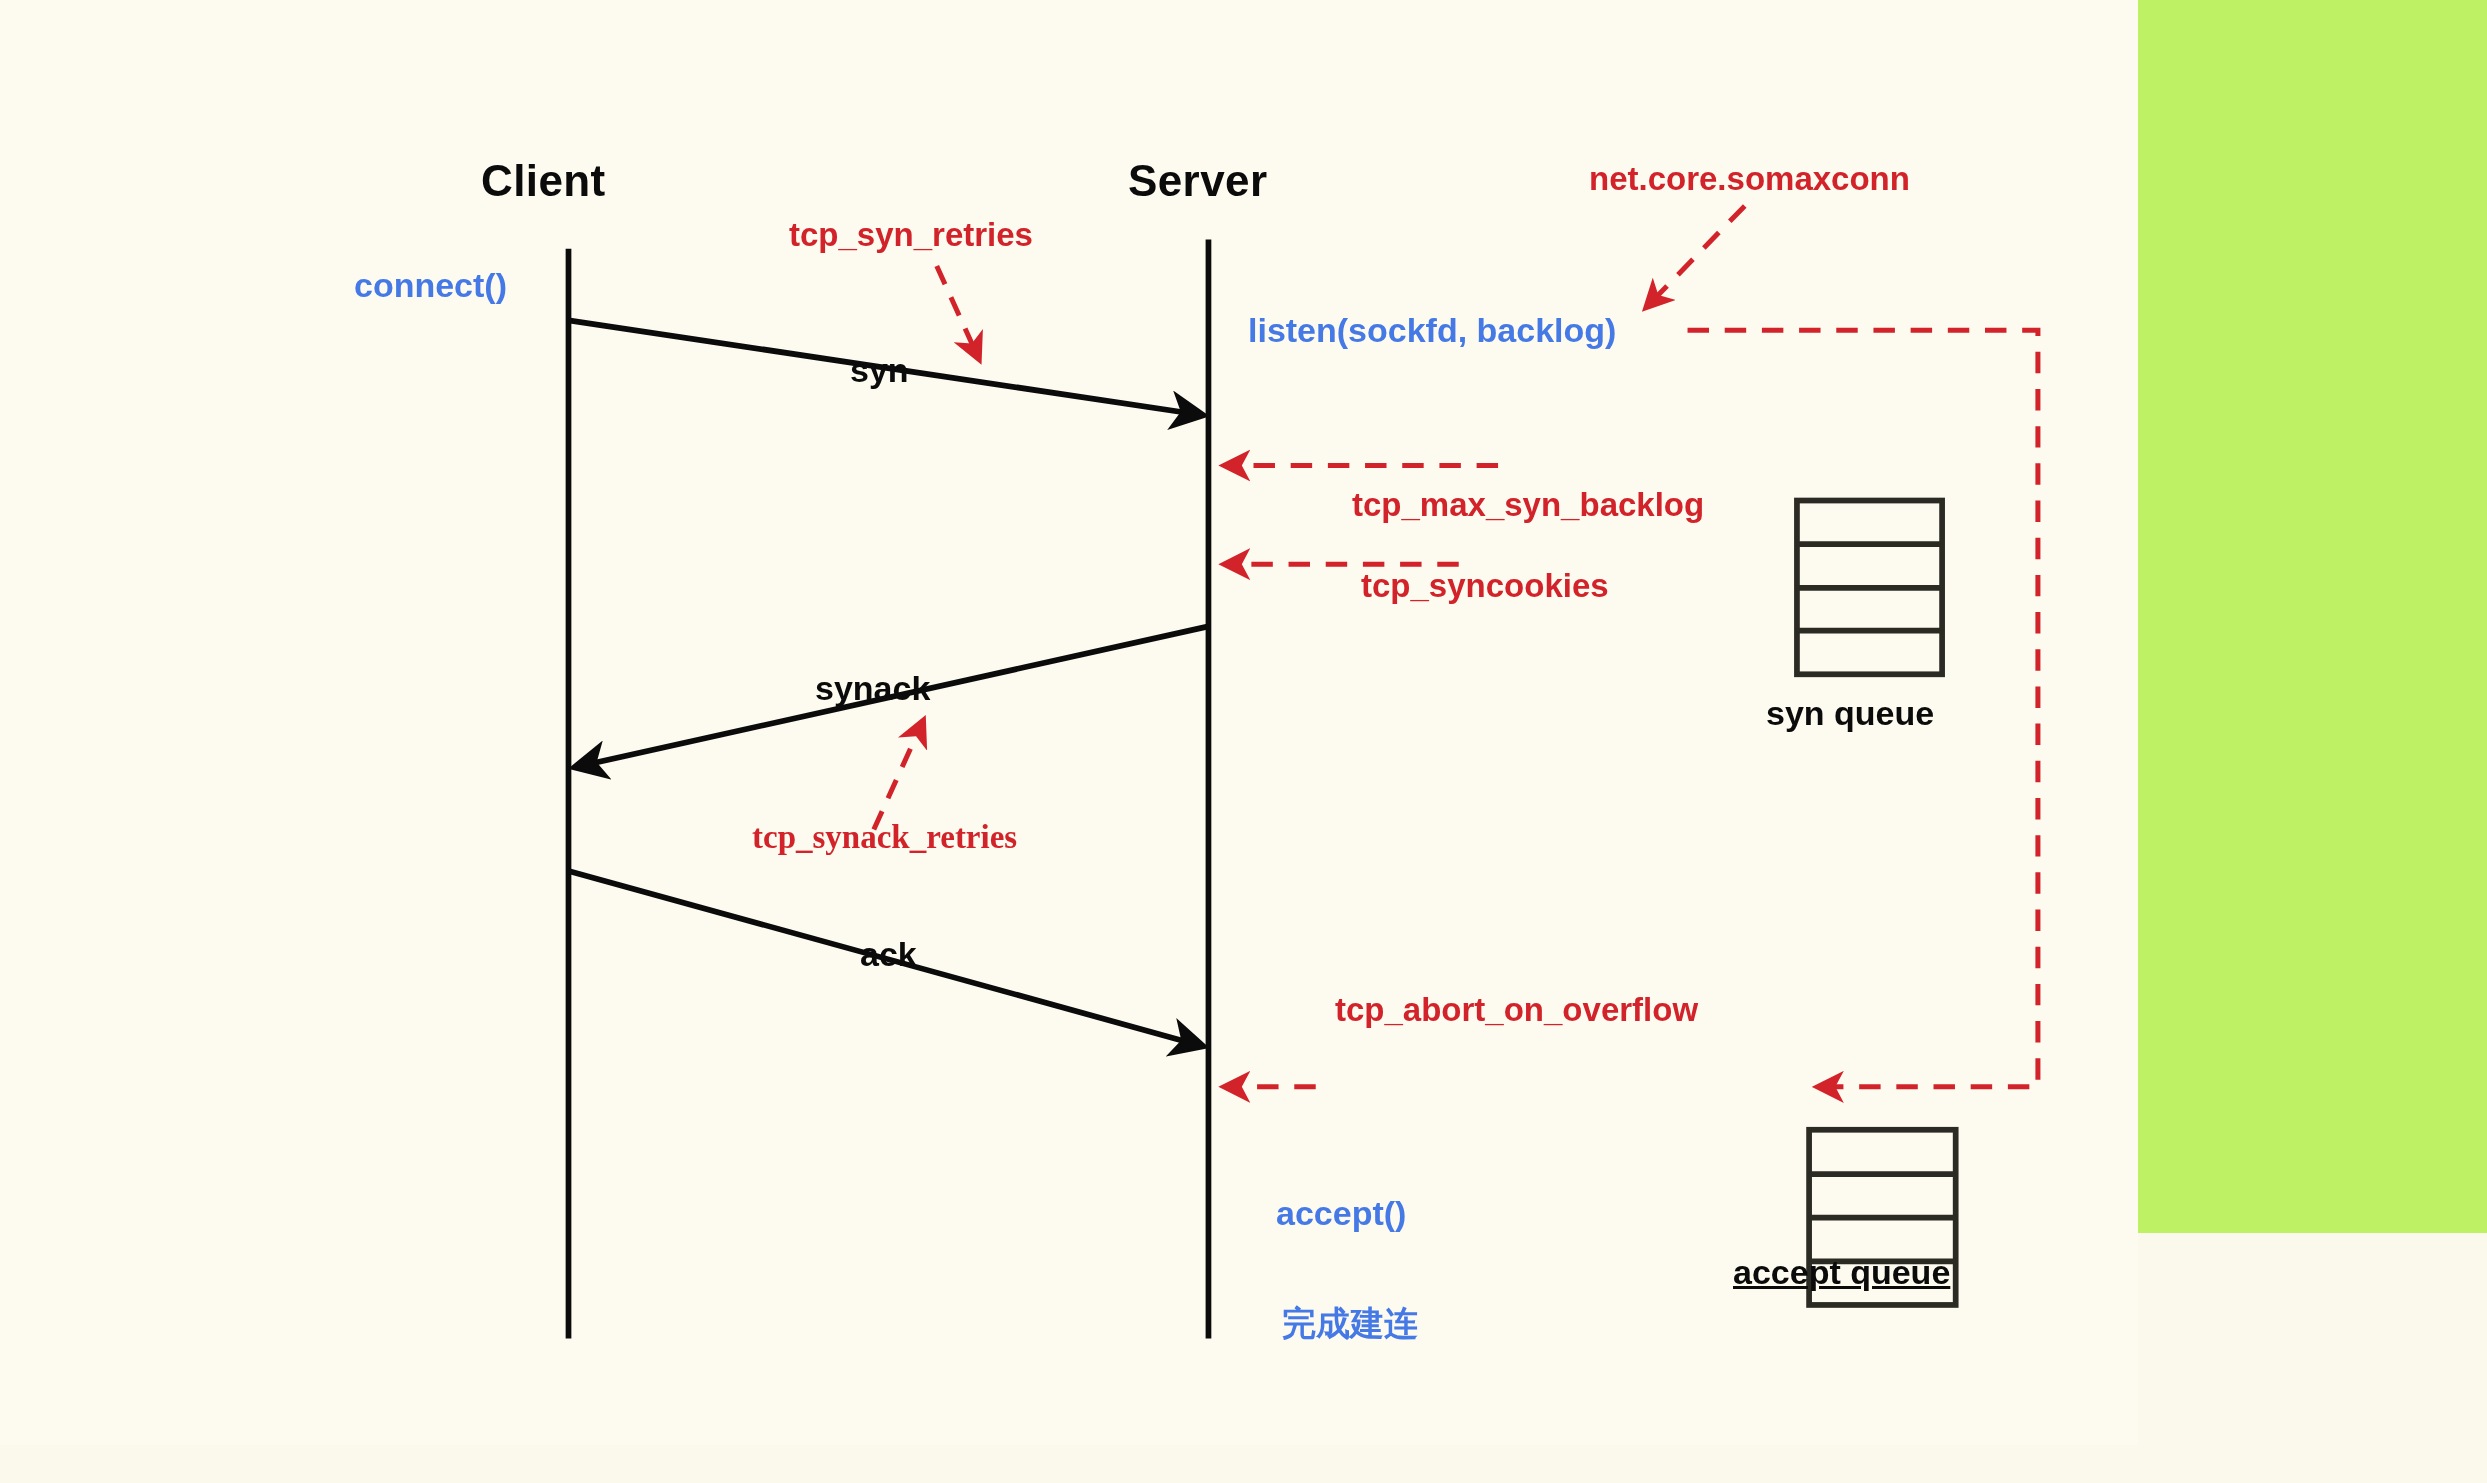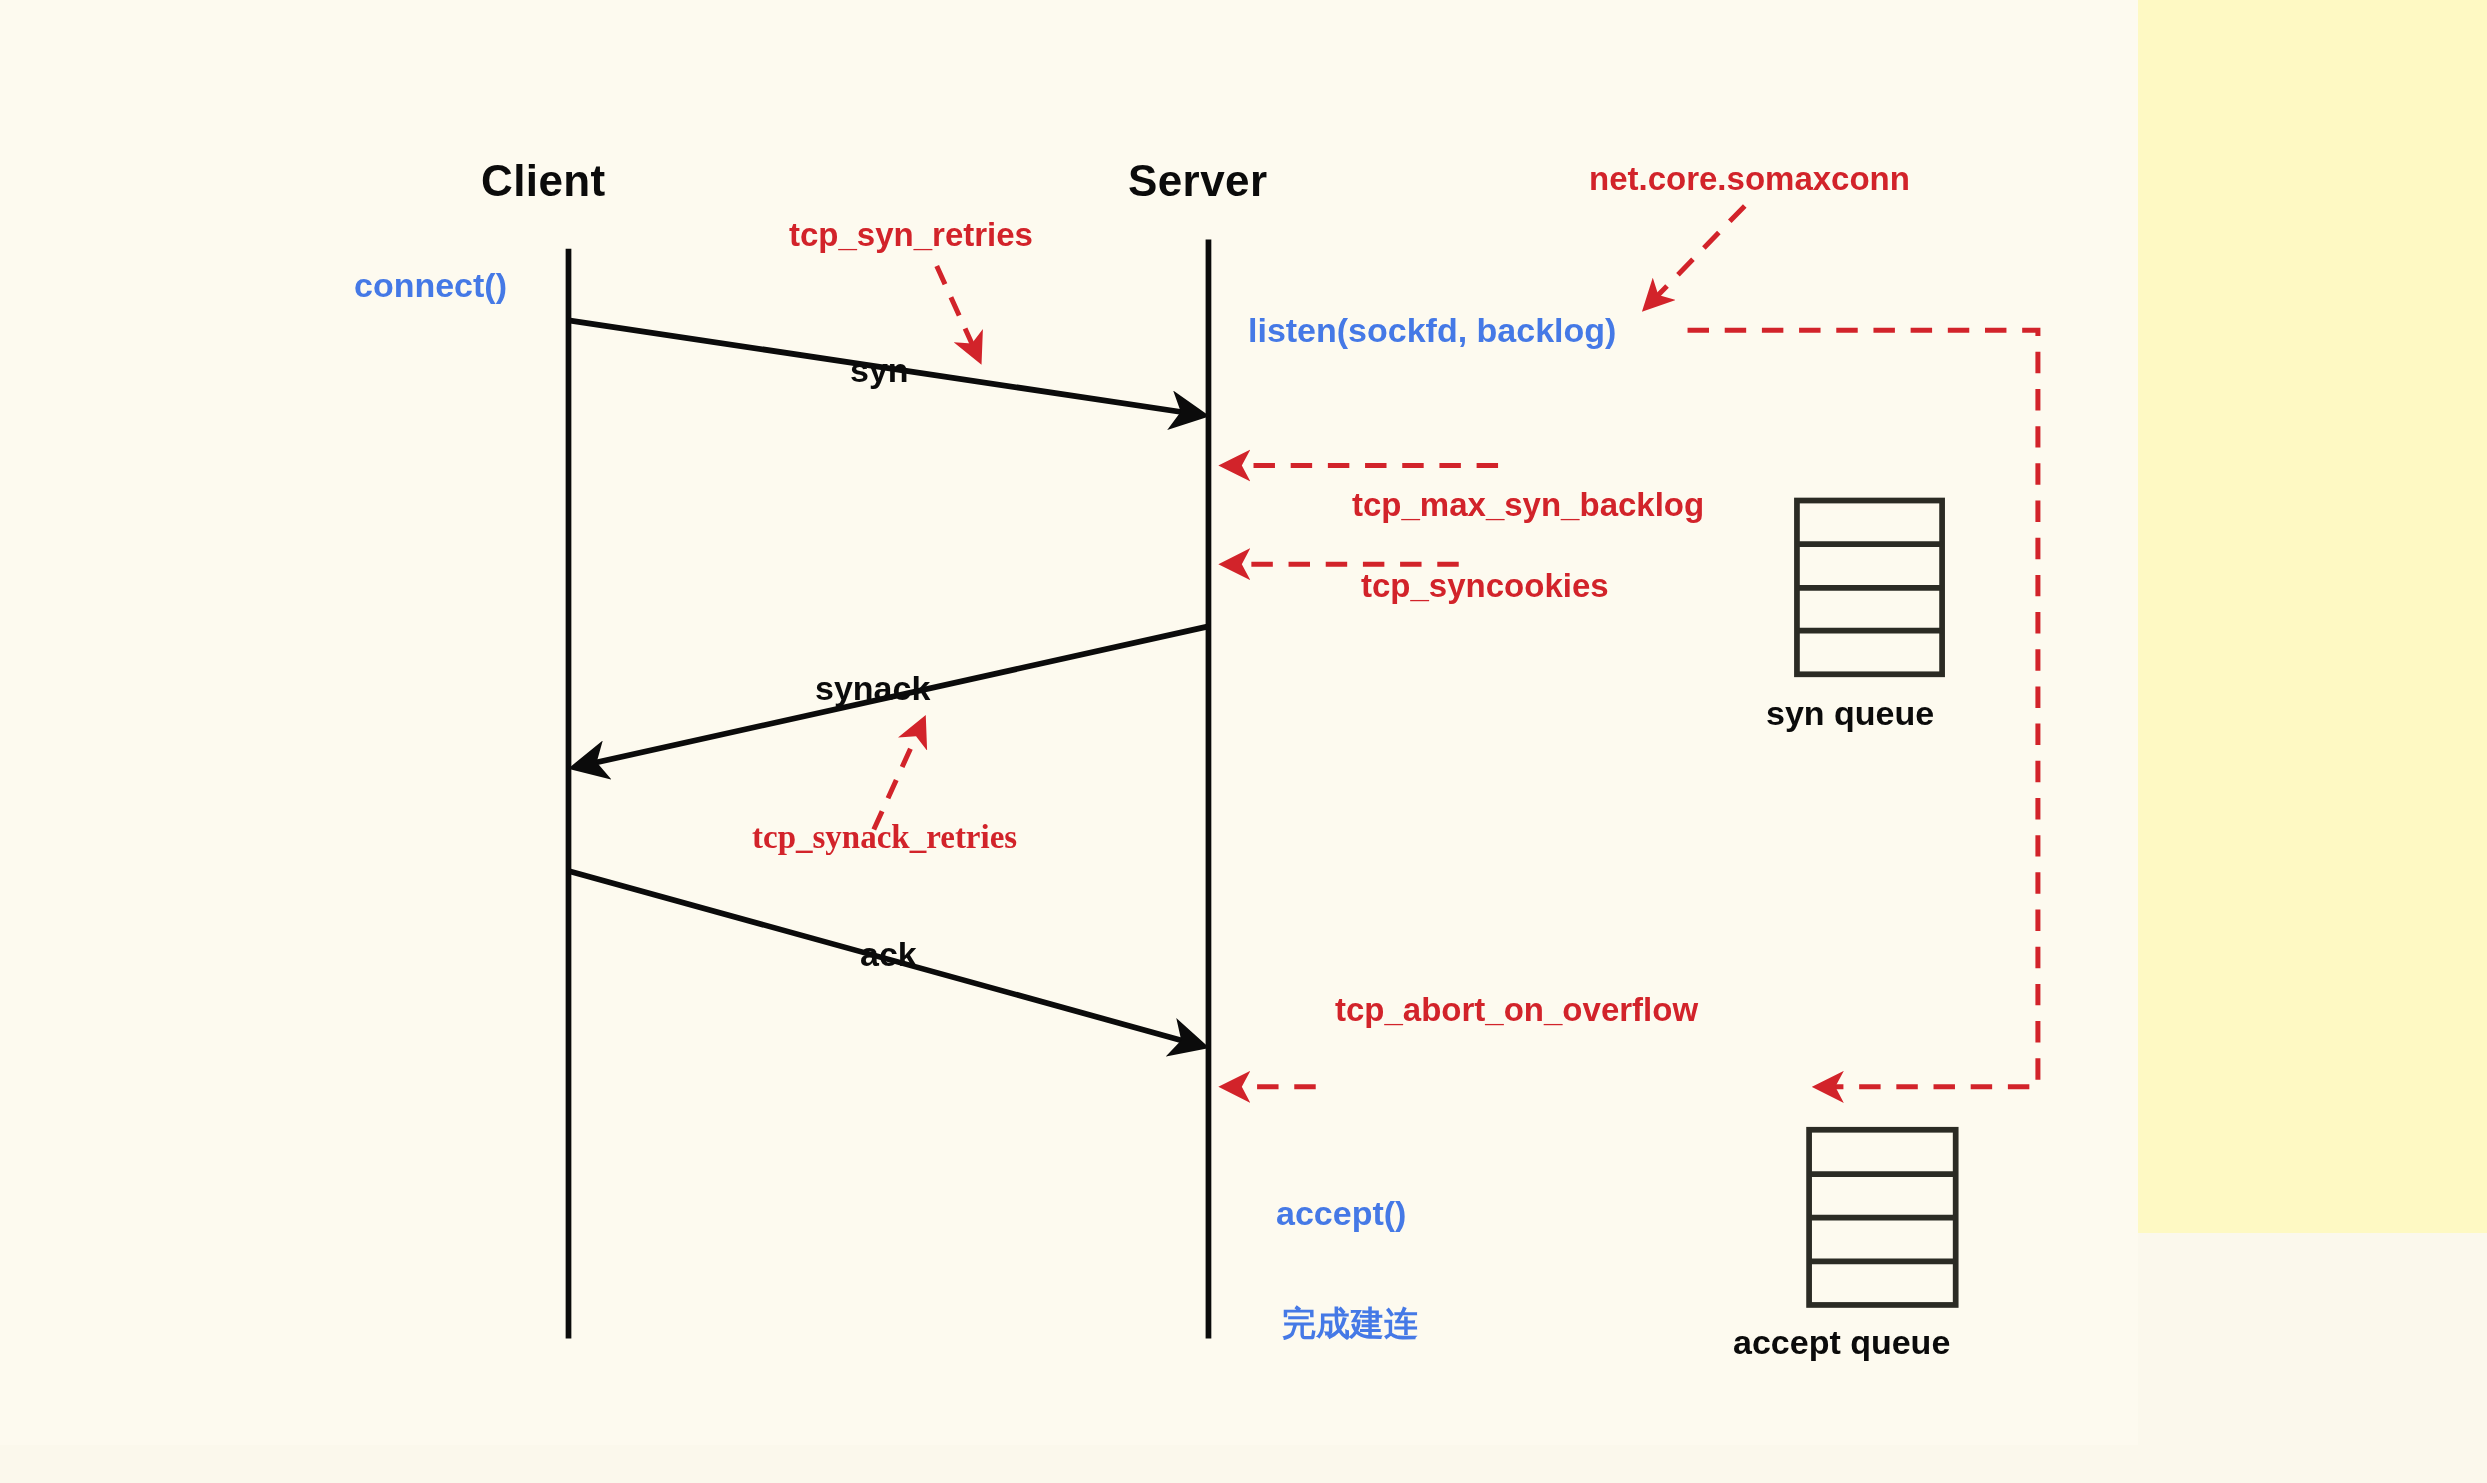--- a/index.html
+++ b/index.html
@@ -11,21 +11,21 @@
   body {
     width: 2487px;
     height: 1483px;
     overflow: hidden;
     font-family: "Liberation Sans", "DejaVu Sans", sans-serif;
   }
   #canvas {
     position: relative;
     width: 2487px;
     height: 1233px;
-    background: #fef9c3;
+    background: #bef264;
   }
   
   #inner-surface {
     position: absolute;
     left: 0;
     top: 0;
     width: 2138px;
     height: 1445px;
     background: #fdfaef;
   }
@@ -120,16 +120,16 @@
   <div class="lbl lbl-cjk" style="left:1282px; top:1306px;">完成建连</div>
 
   <div class="lbl lbl-sysctl" style="left:1589px; top:162px;">net.core.somaxconn</div>
   <div class="lbl lbl-sysctl" style="left:789px; top:218px;">tcp_syn_retries</div>
   <div class="lbl lbl-sysctl" style="left:1352px; top:488px;">tcp_max_syn_backlog</div>
   <div class="lbl lbl-sysctl" style="left:1361px; top:569px;">tcp_syncookies</div>
   <div class="lbl lbl-sysctl" style="left:752px; top:821px;font-family:Liberation Serif, serif;">tcp_synack_retries</div>
   <div class="lbl lbl-sysctl" style="left:1311px; top:993px;margin-left:24px;">tcp_abort_on_overflow</div>
 
   <div class="lbl lbl-queue" style="left:1766px; top:696px;">syn queue</div>
-  <div class="lbl lbl-queue" style="left:1733px; top:1325px;">accept queue</div>
+  <div class="lbl lbl-queue" style="left:1733px; top:1255px;text-decoration:underline;">accept queue</div>
 
 </div>
 
 
 </body></html>

